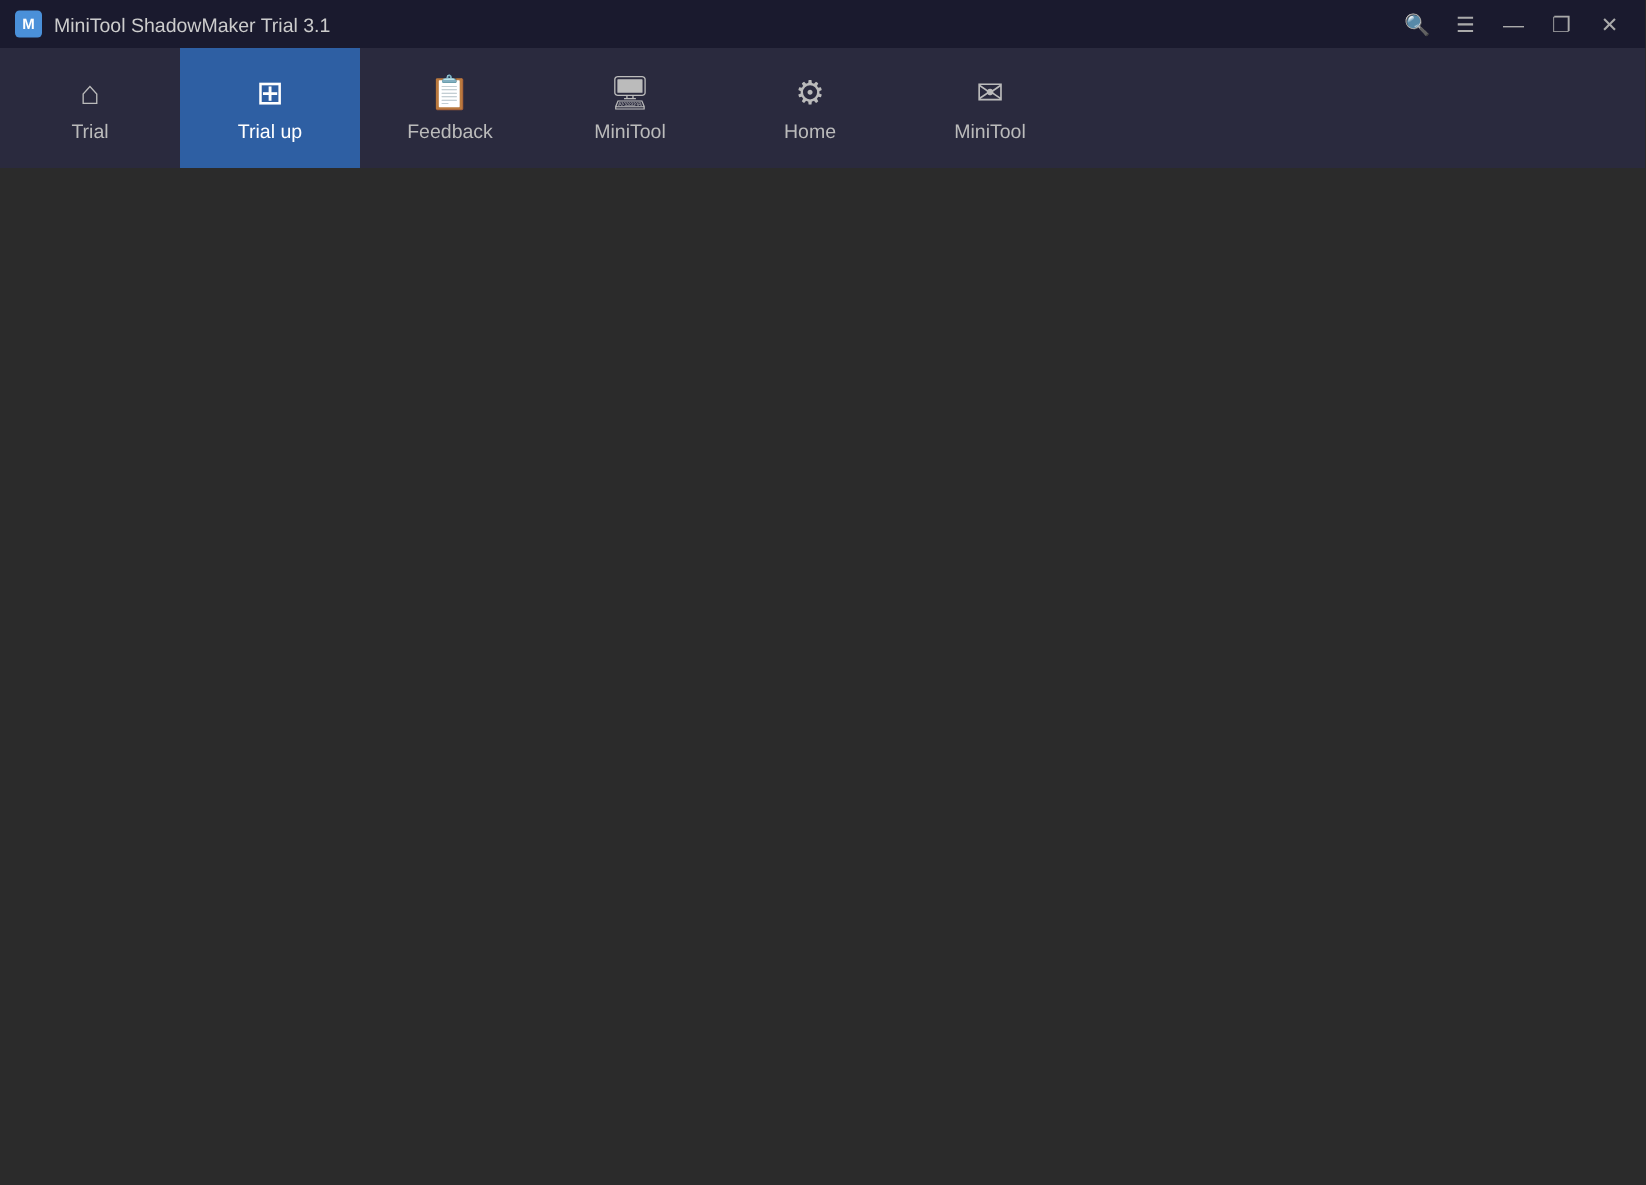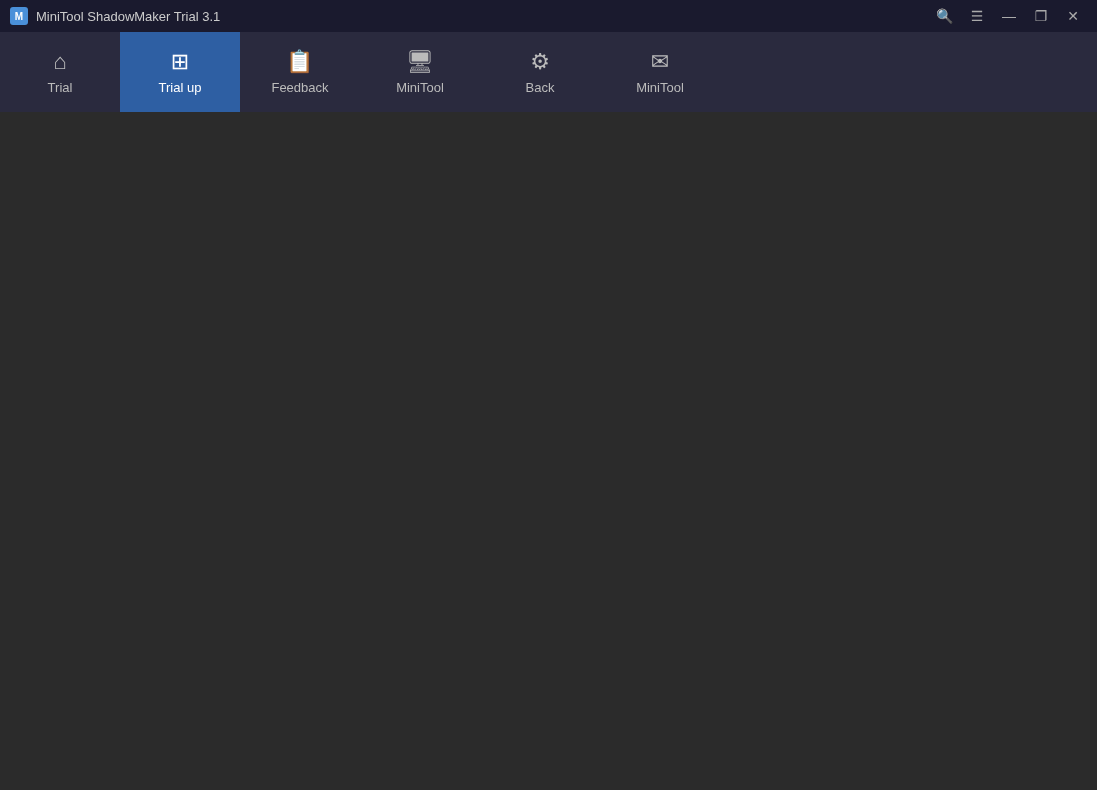--- a/index.html
+++ b/index.html
@@ -174,21 +174,21 @@
   <div class="nav-item">
     <span class="nav-icon">📋</span>
     <span>Feedback</span>
   </div>
   <div class="nav-item">
     <span class="nav-icon">🖥</span>
     <span>MiniTool</span>
   </div>
   <div class="nav-item">
     <span class="nav-icon">⚙</span>
-    <span>Back</span>
+    <span>Home</span>
   </div>
   <div class="nav-item">
     <span class="nav-icon">✉</span>
     <span>MiniTool</span>
   </div>
 </div>
 
 <div class="content-area">
 
   <div class="overlay"></div>

